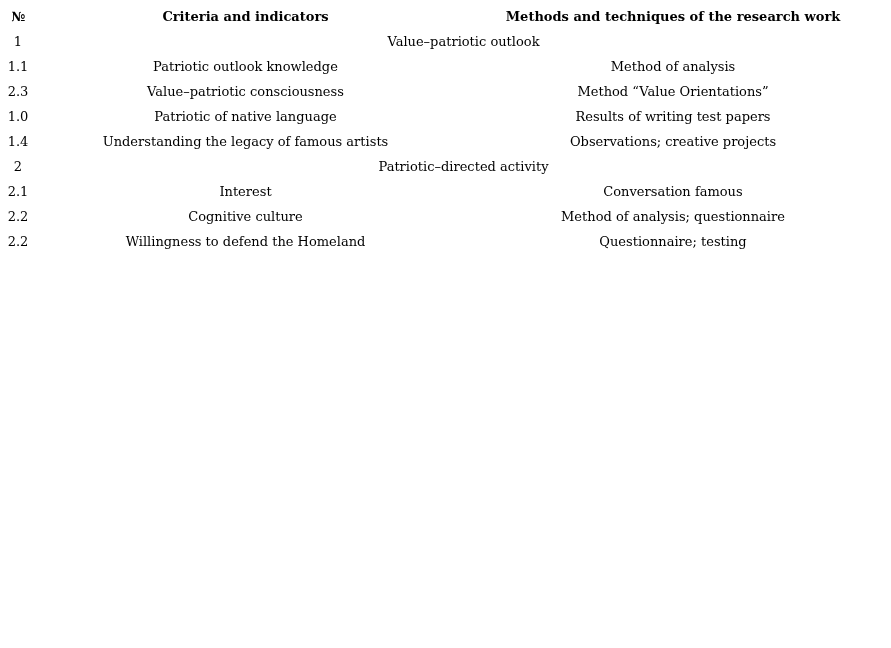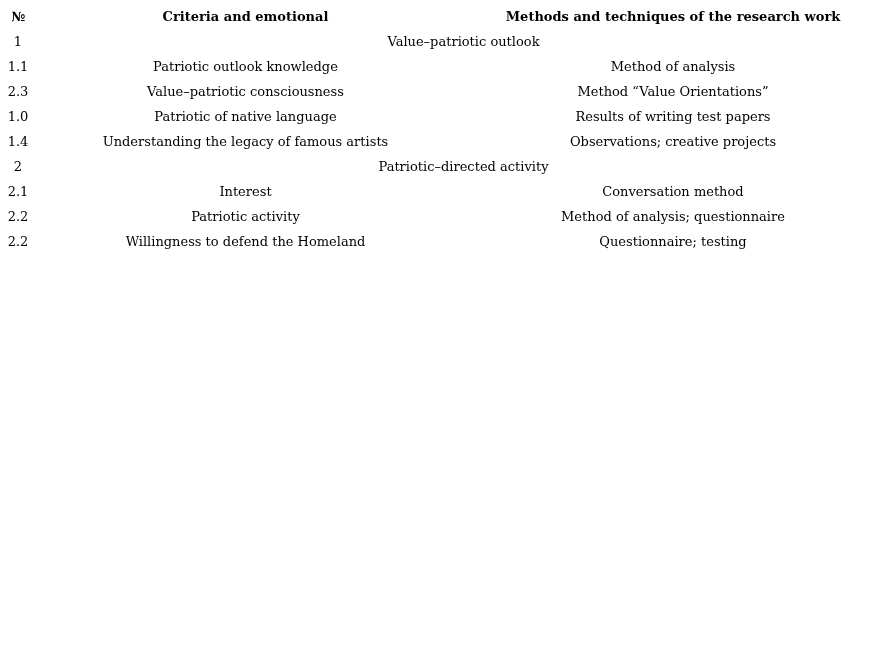--- a/index.html
+++ b/index.html
@@ -50,21 +50,21 @@
 <div class="page">
   <table class="research-table">
     <colgroup>
       <col class="c-num">
       <col class="c-crit">
       <col class="c-meth">
     </colgroup>
     <thead>
       <tr>
         <th class="num-head">№</th>
-        <th>Criteria and emotional</th>
+        <th>Criteria and indicators</th>
         <th>Methods and techniques of the research work</th>
       </tr>
     </thead>
     <tbody id="table-body">
     <tr>
           <td>1</td>
           <td colspan="2">Value–patriotic outlook</td>
         </tr>
         <tr>
           <td>1.1</td>
@@ -86,25 +86,25 @@
           <td>Understanding the legacy of famous artists</td>
           <td>Observations; creative projects</td>
         </tr>
         <tr>
           <td>2</td>
           <td colspan="2">Patriotic–directed activity</td>
         </tr>
         <tr>
           <td>2.1</td>
           <td>Interest</td>
-          <td>Conversation method</td>
+          <td>Conversation famous</td>
         </tr>
         <tr>
           <td>2.2</td>
-          <td>Patriotic activity</td>
+          <td>Cognitive culture</td>
           <td>Method of analysis; questionnaire</td>
         </tr>
         <tr>
           <td>2.2</td>
           <td>Willingness to defend the Homeland</td>
           <td>Questionnaire; testing</td>
         </tr>
       </tbody>
   </table>
 </div>

